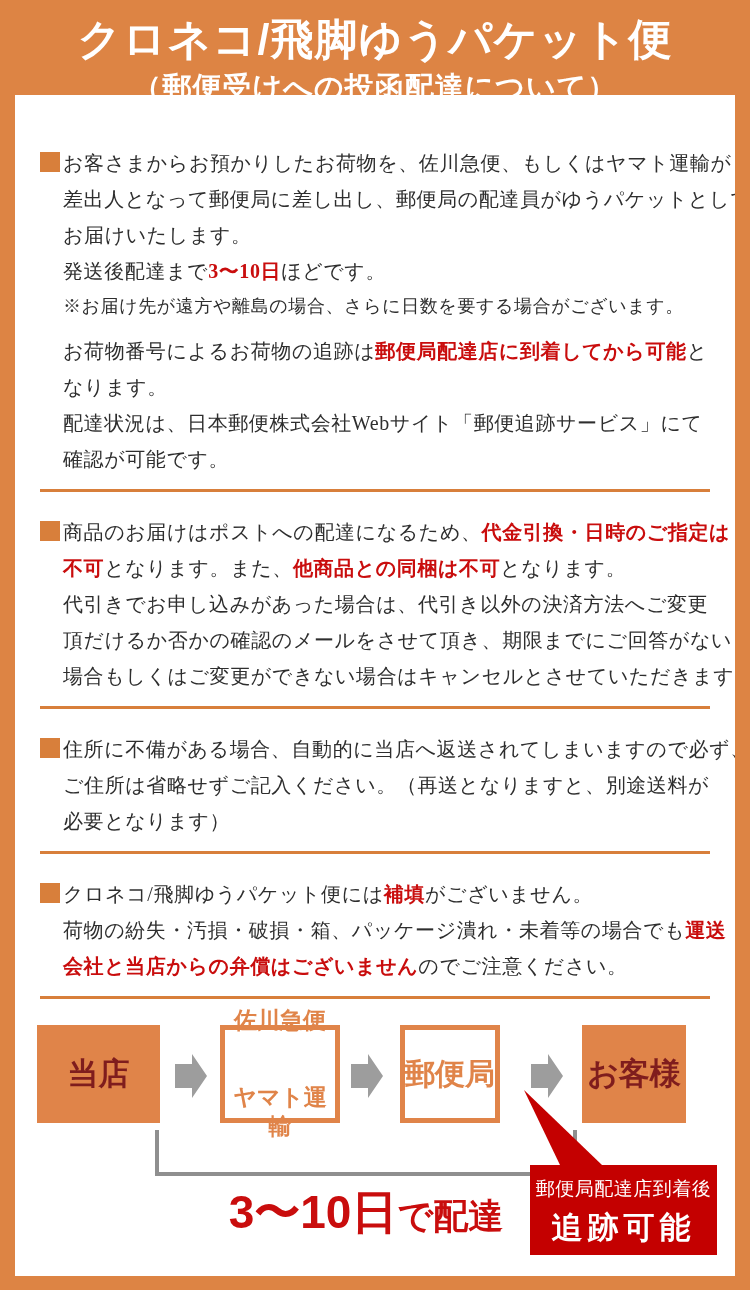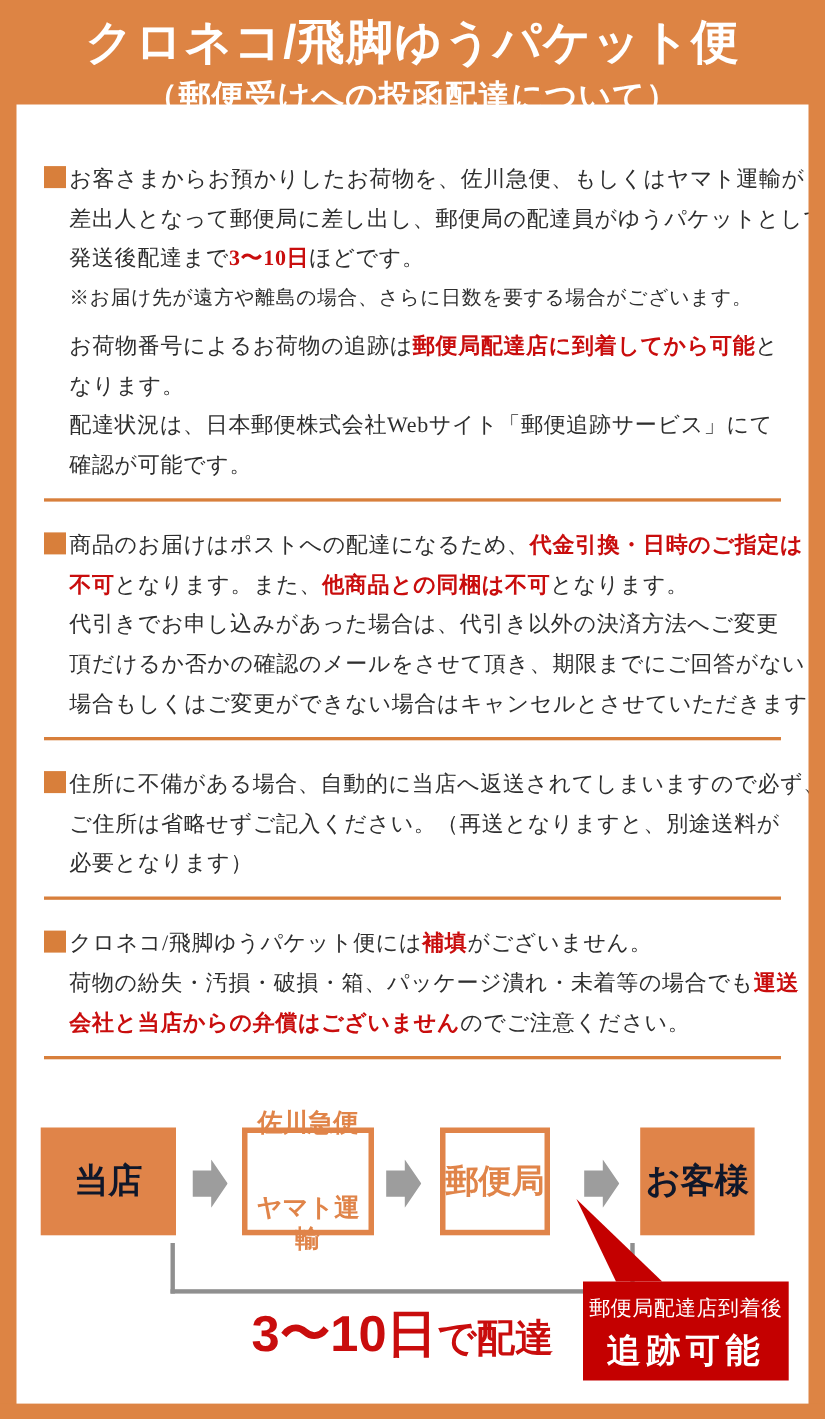--- a/index.html
+++ b/index.html
@@ -25,21 +25,21 @@
   .line{font-size:20px; line-height:36px; letter-spacing:0.6px; padding-left:23px; white-space:nowrap;}
   .line.first{padding-left:0;}
   .line.small{font-size:18px; line-height:34px;}
   .line .red{color:#c90d0d; font-weight:bold;}
   .bullet{display:inline-block; width:20px; height:20px; background:#d87f3b; margin-right:3px; vertical-align:-2px;}
   .divider{height:3px; background:#d87f3b; margin-top:12px;}
 
   
   .diagram{position:absolute; left:15px; top:1020px; width:720px; height:256px; z-index:2;}
   .flow-box{position:absolute; top:5px; height:98px; box-sizing:border-box; display:flex; flex-direction:column; align-items:center; justify-content:center; text-align:center;}
-  .flow-box.filled{background:#e08449; color:#0f172a; font-weight:bold; font-size:31px;}
+  .flow-box.filled{background:#e08449; color:#7f1d1d; font-weight:bold; font-size:31px;}
   .flow-box.outlined{background:#fff; border:5px solid #e08449; color:#e08449; font-weight:bold;}
   .box-shop{left:22px; width:123px;}
   .box-carrier{left:205px; width:120px; font-size:23px; line-height:1.3;gap:47px;}
   .box-post{left:385px; width:100px; font-size:30px;}
   .box-customer{left:567px; width:104px;}
   .flow-arrow{position:absolute; top:34px; width:32px; height:44px;}
   .arrow-1{left:160px;} .arrow-2{left:336px;} .arrow-3{left:516px;}
   .bracket{position:absolute; left:140px; top:110px; width:422px; height:46px; box-sizing:border-box;
     border-left:4px solid #8f8f8f; border-right:4px solid #8f8f8f; border-bottom:4px solid #8f8f8f; z-index:1;}
   .duration{position:absolute; left:140px; top:162px; width:422px; text-align:center; color:#c90d0d; font-weight:bold; white-space:nowrap;}
@@ -62,20 +62,21 @@
   <div class="header">
     <div class="title">クロネコ/飛脚ゆうパケット便</div>
     <div class="subtitle">（郵便受けへの投函配達について）</div>
   </div>
 
   <div class="content">
       <div class="section">
         <div class="para">
           <div class="line first"><span class="bullet"></span><span>お客さまからお預かりしたお荷物を、佐川急便、もしくはヤマト運輸が</span></div>
           <div class="line"><span>差出人となって郵便局に差し出し、郵便局の配達員がゆうパケットとして</span></div>
+          <div class="line"><span>お届けいたします。</span></div>
           <div class="line"><span>発送後配達まで</span><span class="red">3〜10日</span><span>ほどです。</span></div>
           <div class="line small"><span>※お届け先が遠方や離島の場合、さらに日数を要する場合がございます。</span></div>
         </div>
         <div class="para">
           <div class="line"><span>お荷物番号によるお荷物の追跡は</span><span class="red">郵便局配達店に到着してから可能</span><span>と</span></div>
           <div class="line"><span>なります。</span></div>
           <div class="line"><span>配達状況は、日本郵便株式会社Webサイト「郵便追跡サービス」にて</span></div>
           <div class="line"><span>確認が可能です。</span></div>
         </div>
       </div>

